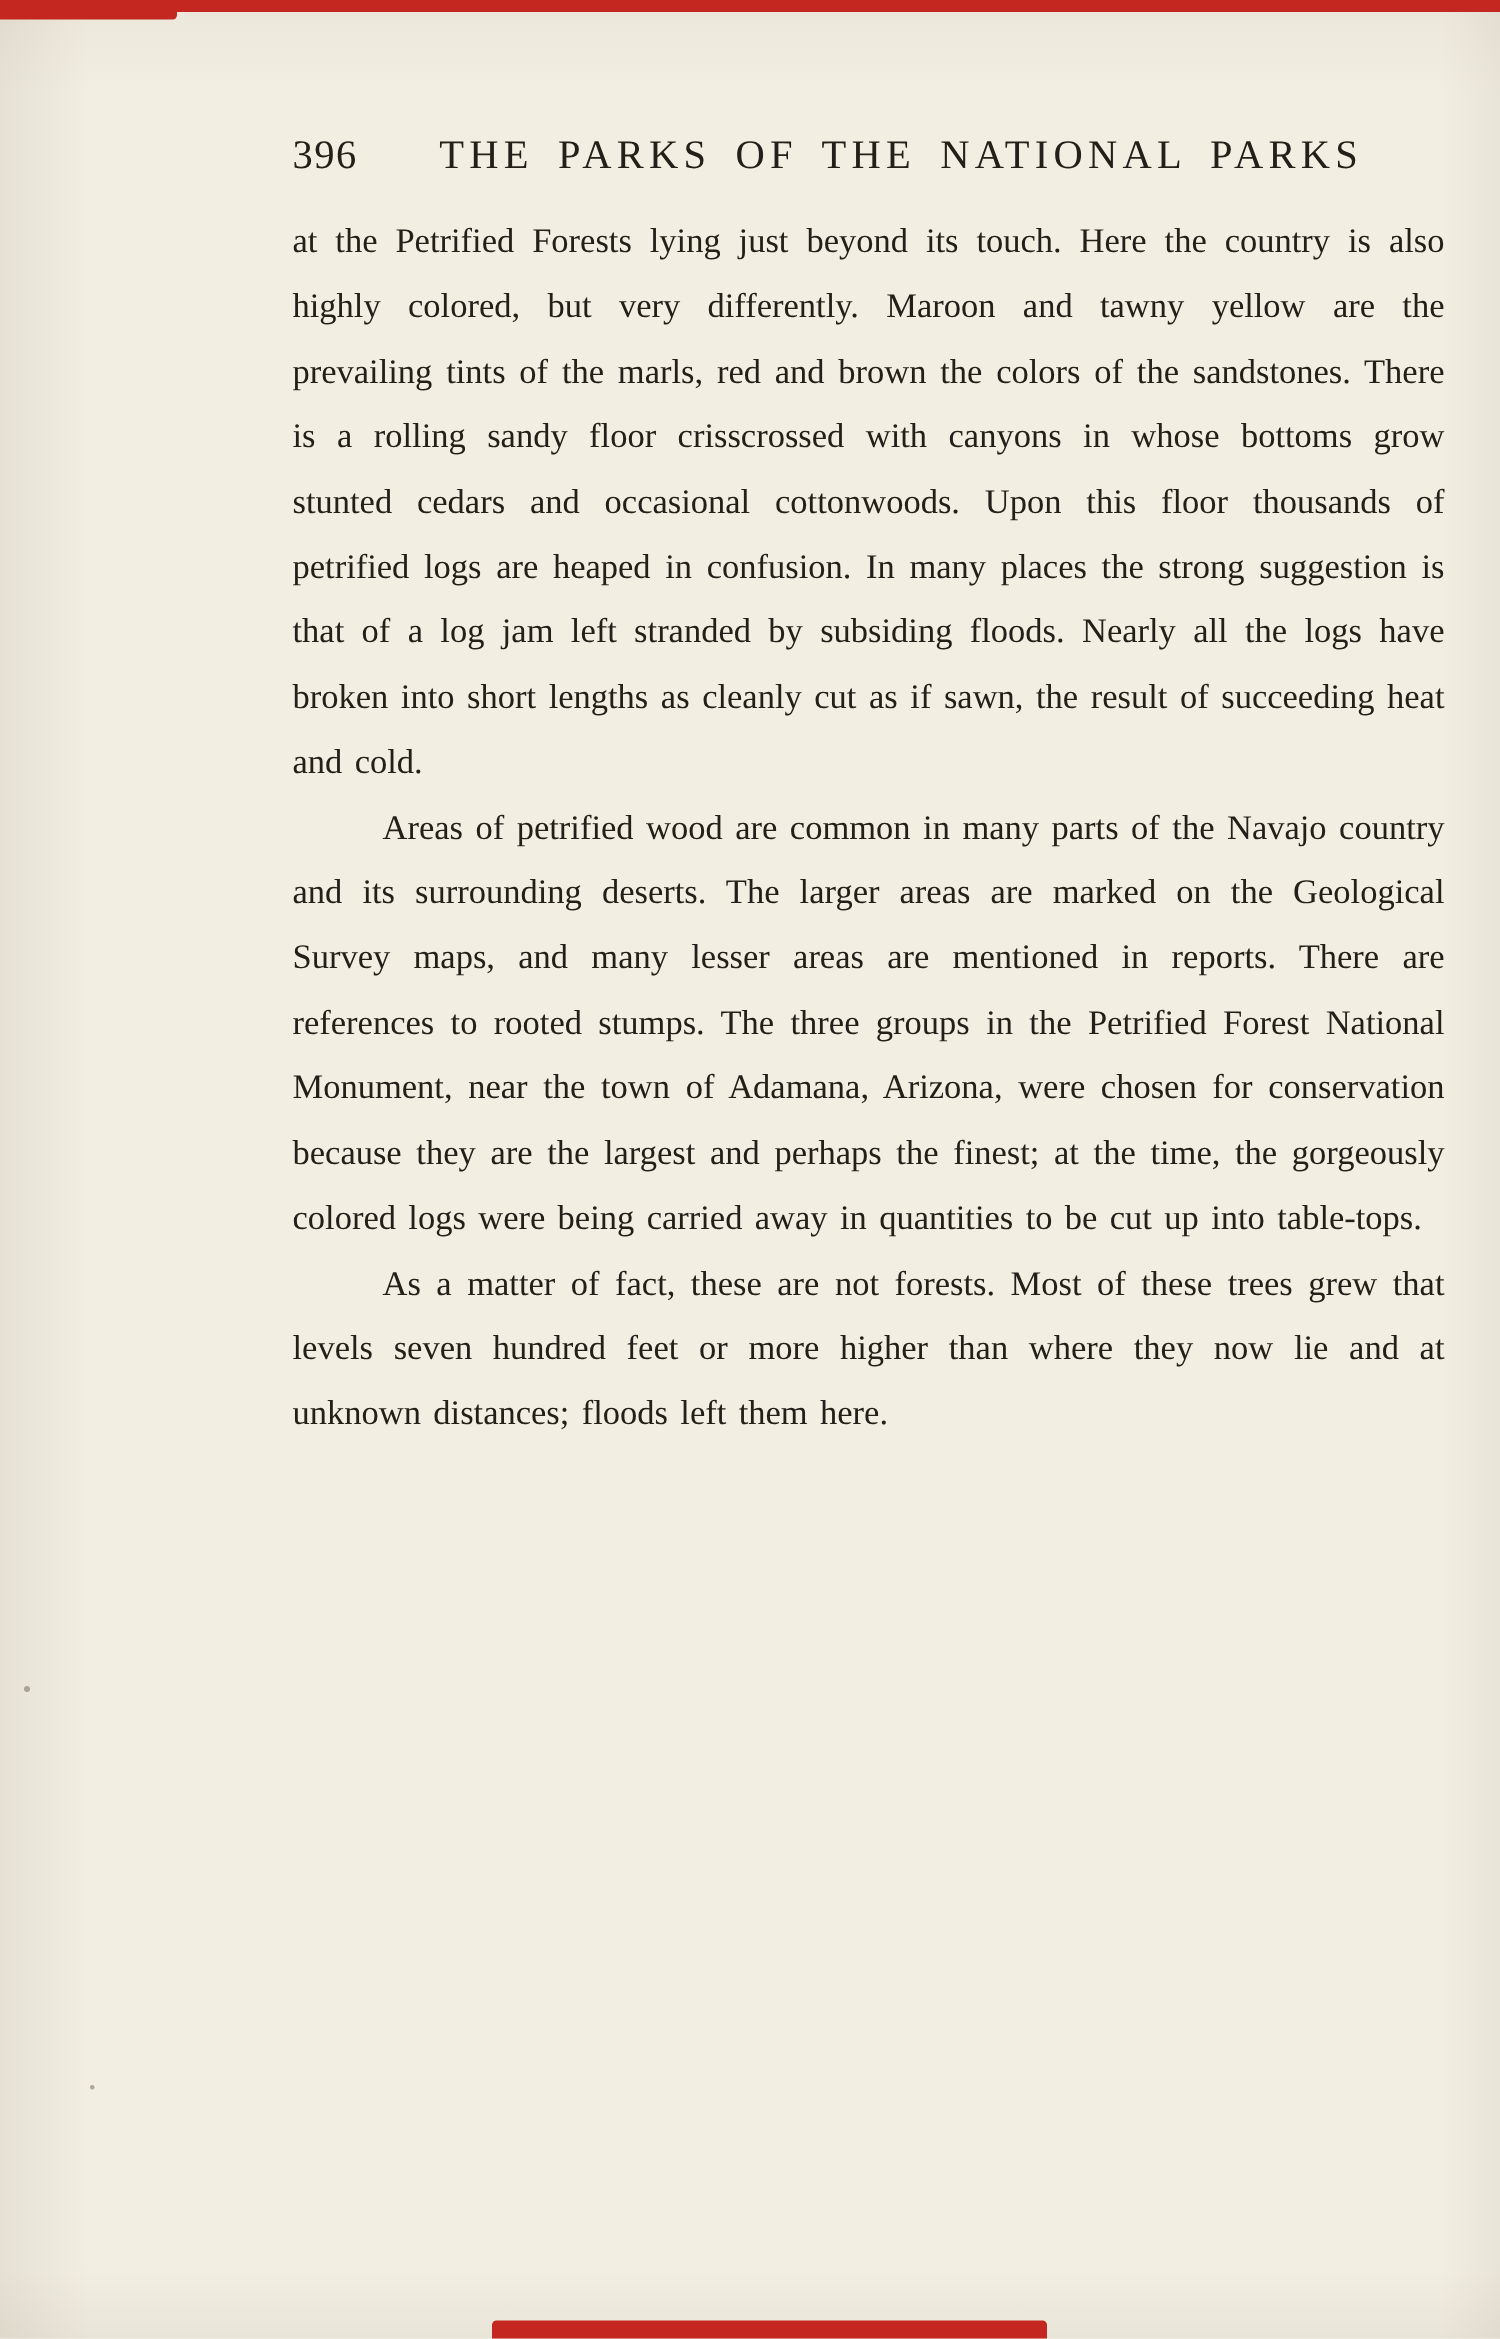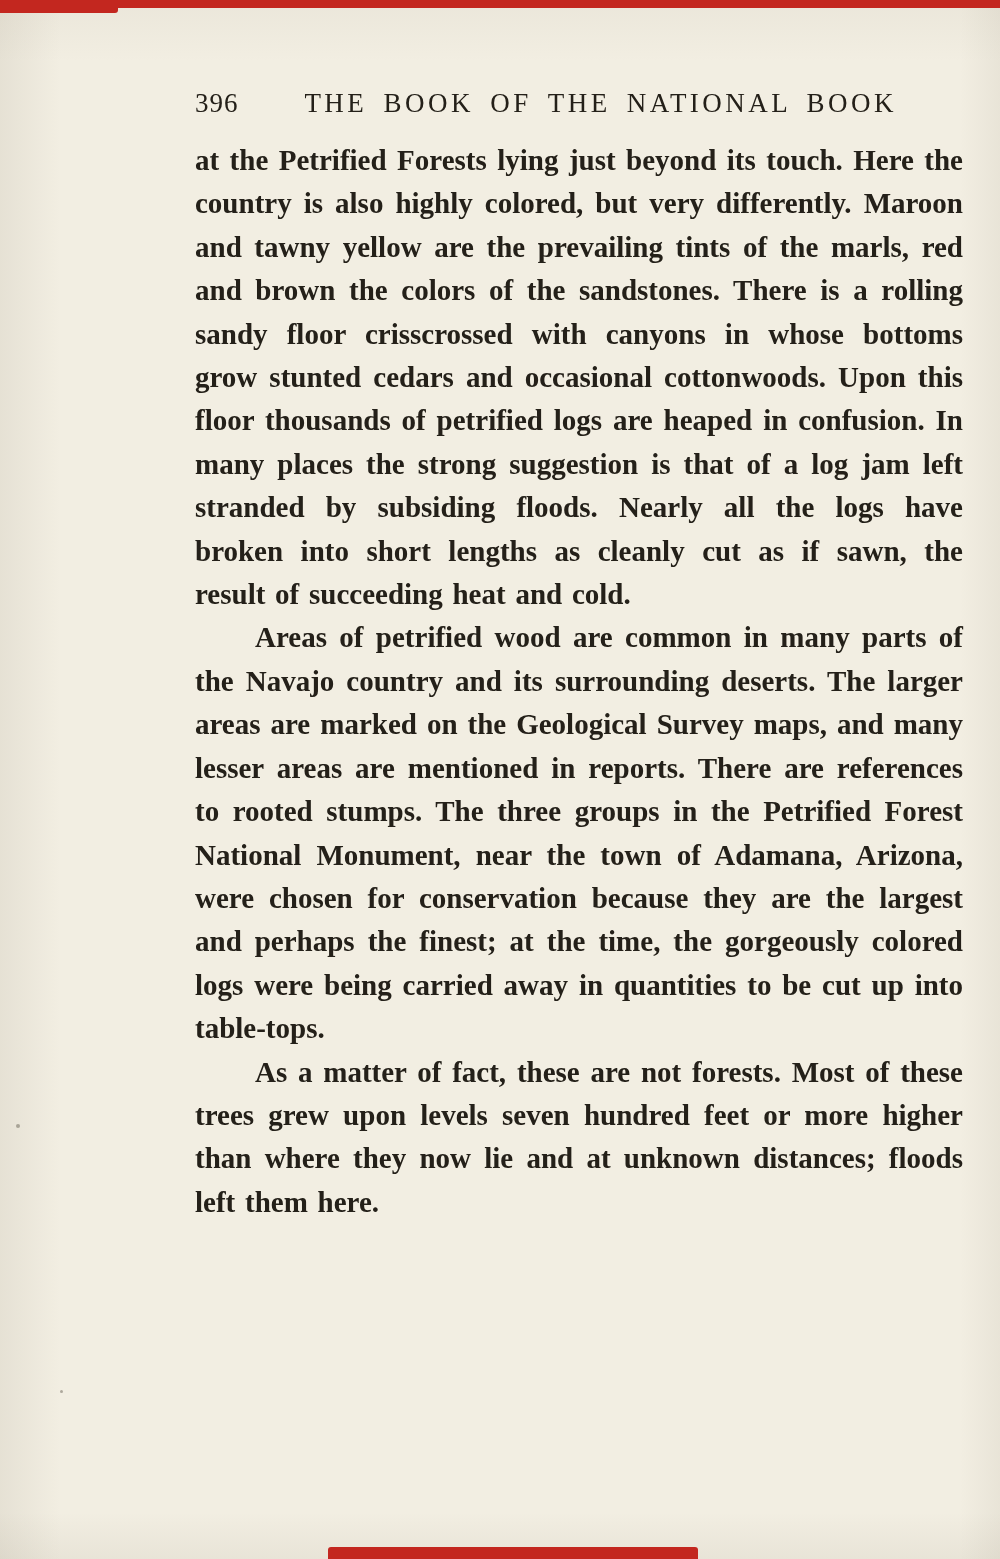--- a/index.html
+++ b/index.html
@@ -50,25 +50,24 @@
     flex: 0 0 auto;
     letter-spacing: 1px;
   }
   .head-title {
     flex: 1 1 auto;
     text-align: center;
     word-spacing: 6px;
   }
   .text-block p {
     margin: 0;
-    font-size: 29px;
+    font-size: 23px;
     line-height: 43.4px;
     text-align: justify;
     word-spacing: 2.5px;
-    font-weight: bold;
   }
   .text-block p.indent {
     text-indent: 60px;
   }
   .speck {
     position: absolute;
     width: 4px;
     height: 4px;
     border-radius: 50%;
     background: rgba(90, 84, 70, 0.45);
@@ -84,20 +83,20 @@
 <div class="edge edge-top-main"></div>
 <div class="edge edge-top-left"></div>
 <div class="edge edge-bottom"></div>
 
 <div class="speck speck-1"></div>
 <div class="speck speck-2"></div>
 
 <div class="page-inner">
   <div class="running-head">
     <span class="page-number">396</span>
-    <span class="head-title">THE BOOK OF THE NATIONAL BOOK</span>
+    <span class="head-title">THE PARKS OF THE NATIONAL PARKS</span>
   </div>
   <div class="text-block">
       <p class="">at the Petrified Forests lying just beyond its touch. Here the country is also highly colored, but very differently. Maroon and tawny yellow are the prevailing tints of the marls, red and brown the colors of the sandstones. There is a rolling sandy floor crisscrossed with canyons in whose bottoms grow stunted cedars and occasional cottonwoods. Upon this floor thousands of petrified logs are heaped in confusion. In many places the strong suggestion is that of a log jam left stranded by subsiding floods. Nearly all the logs have broken into short lengths as cleanly cut as if sawn, the result of succeeding heat and cold.</p>
       <p class="indent">Areas of petrified wood are common in many parts of the Navajo country and its surrounding deserts. The larger areas are marked on the Geological Survey maps, and many lesser areas are mentioned in reports. There are references to rooted stumps. The three groups in the Petrified Forest National Monument, near the town of Adamana, Arizona, were chosen for conservation because they are the largest and perhaps the finest; at the time, the gorgeously colored logs were being carried away in quantities to be cut up into table-tops.</p>
-      <p class="indent">As a matter of fact, these are not forests. Most of these trees grew upon levels seven hundred feet or more higher than where they now lie and at unknown distances; floods left them here.</p>
+      <p class="indent">As a matter of fact, these are not forests. Most of these trees grew that levels seven hundred feet or more higher than where they now lie and at unknown distances; floods left them here.</p>
     </div>
 </div>
 
 </body></html>

